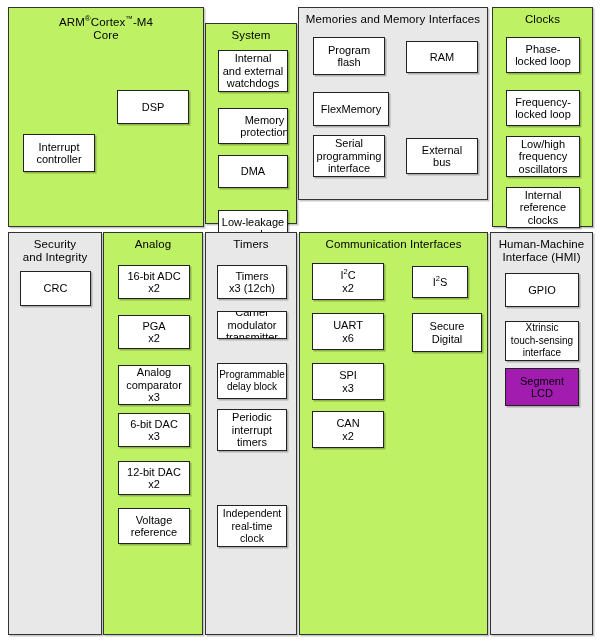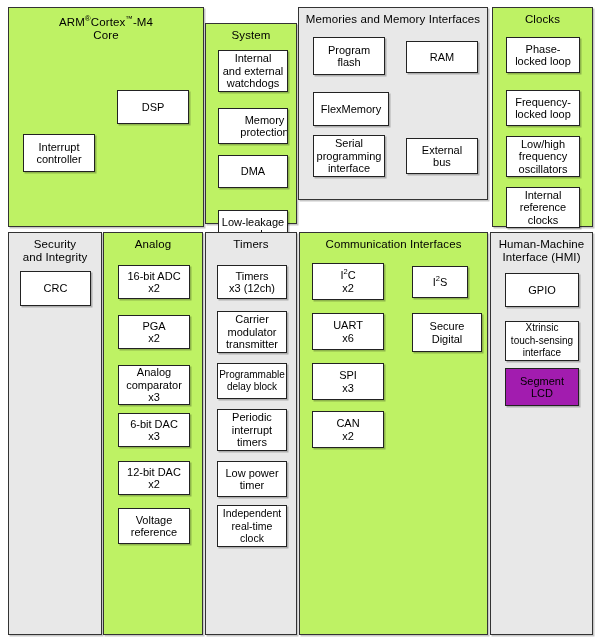--- a/index.html
+++ b/index.html
@@ -182,33 +182,31 @@
     <div class="block" style="left:14px; top:275px; width:72px; height:36px;">Voltage
 reference</div>
   </div>
 
   <div class="group shaded" style="left:205px; top:232px; width:92px; height:403px;">
     <div class="group-title">Timers</div>
 
     <div class="block" style="left:11px; top:32px; width:70px; height:34px;">Timers
 x3 (12ch)</div>
 
-    <div class="block" style="left:11px; top:78px; width:70px; height:42px;">Carrier
+    <div class="block" style="left:11px; top:78px; width:70px; height:28px;">Carrier
 modulator
 transmitter</div>
 
     <div class="block" style="left:11px; top:130px; width:70px; height:36px; font-size:10px;">Programmable
 delay block</div>
 
     <div class="block" style="left:11px; top:176px; width:70px; height:42px;">Periodic
 interrupt
 timers</div>
 
-    <div class="block" style="left:11px; top:228px; width:70px; height:36px;">Low power
-timer</div>
 
     <div class="block" style="left:11px; top:272px; width:70px; height:42px; font-size:10.5px;">Independent
 real-time
 clock</div>
   </div>
 
   <div class="group" style="left:299px; top:232px; width:189px; height:403px;">
     <div class="group-title">Communication Interfaces</div>
 
     <div class="block" style="left:12px; top:30px; width:72px; height:37px;"><span class="lbl">I<sup>2</sup>C<br>x2</span></div>

